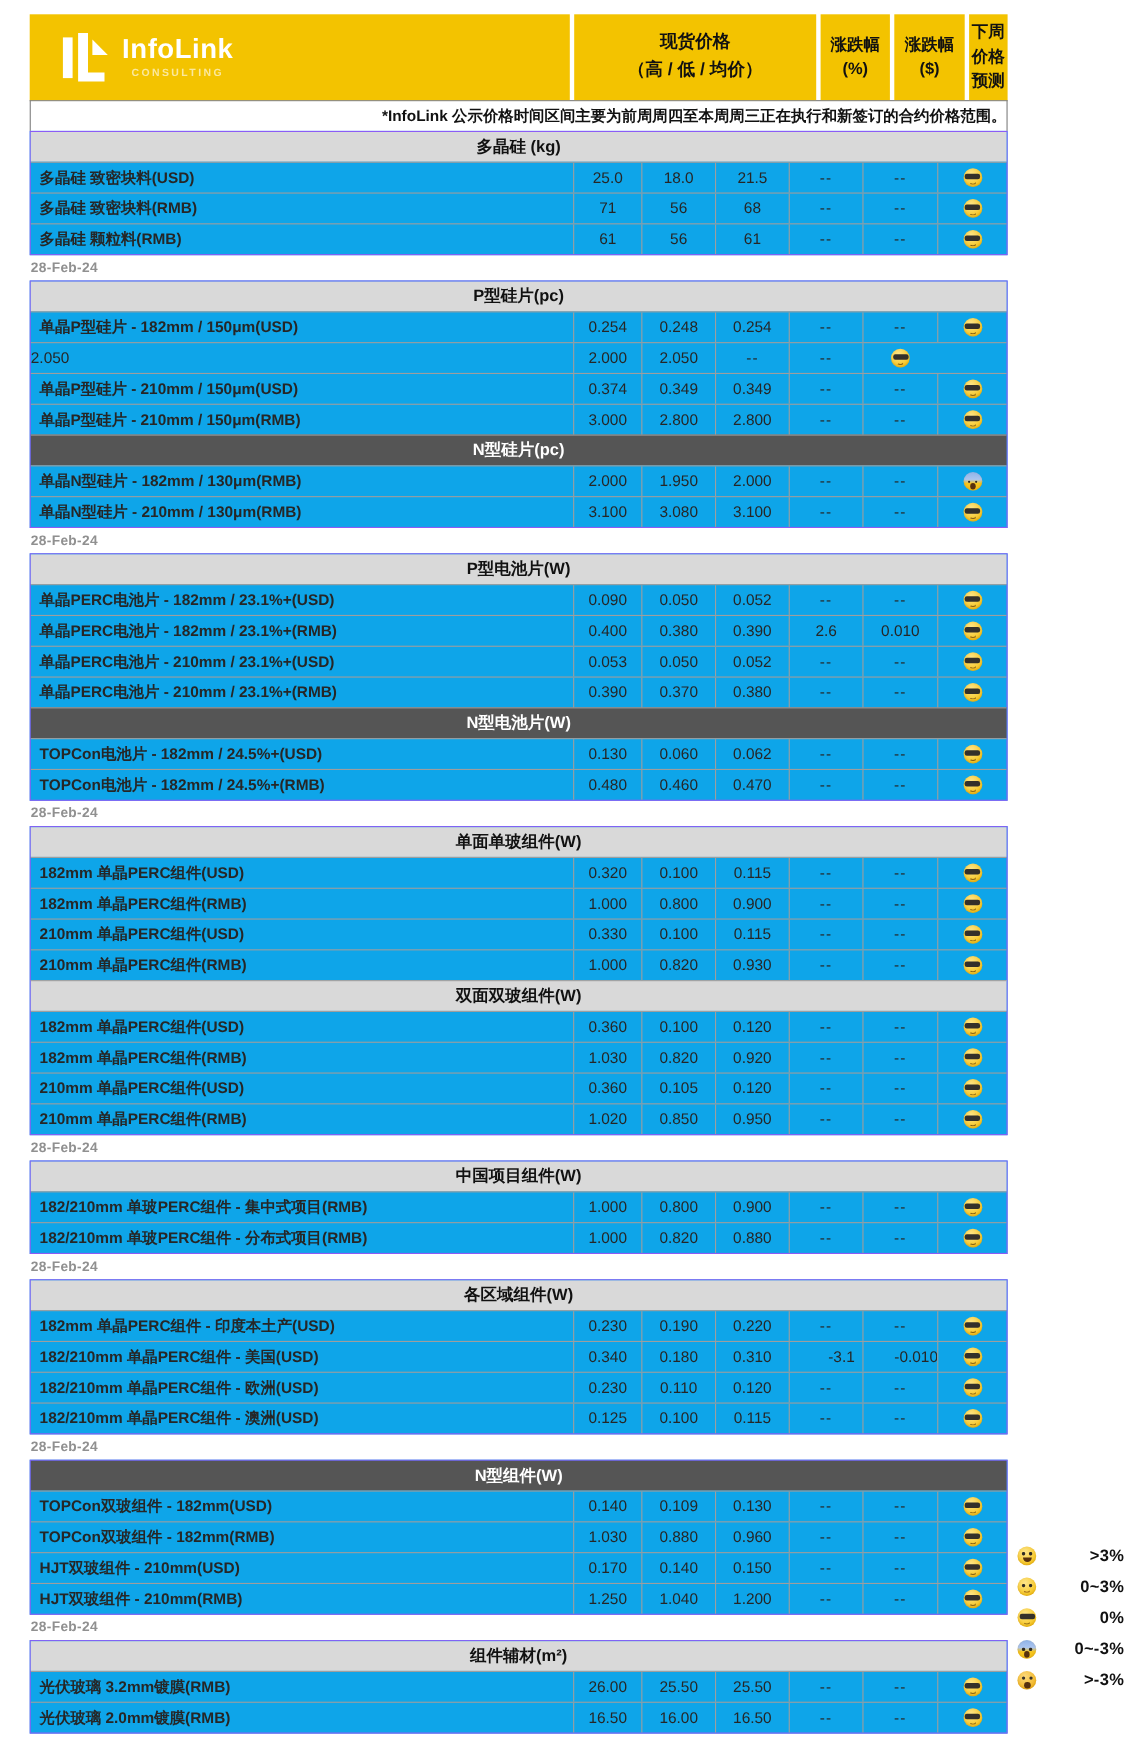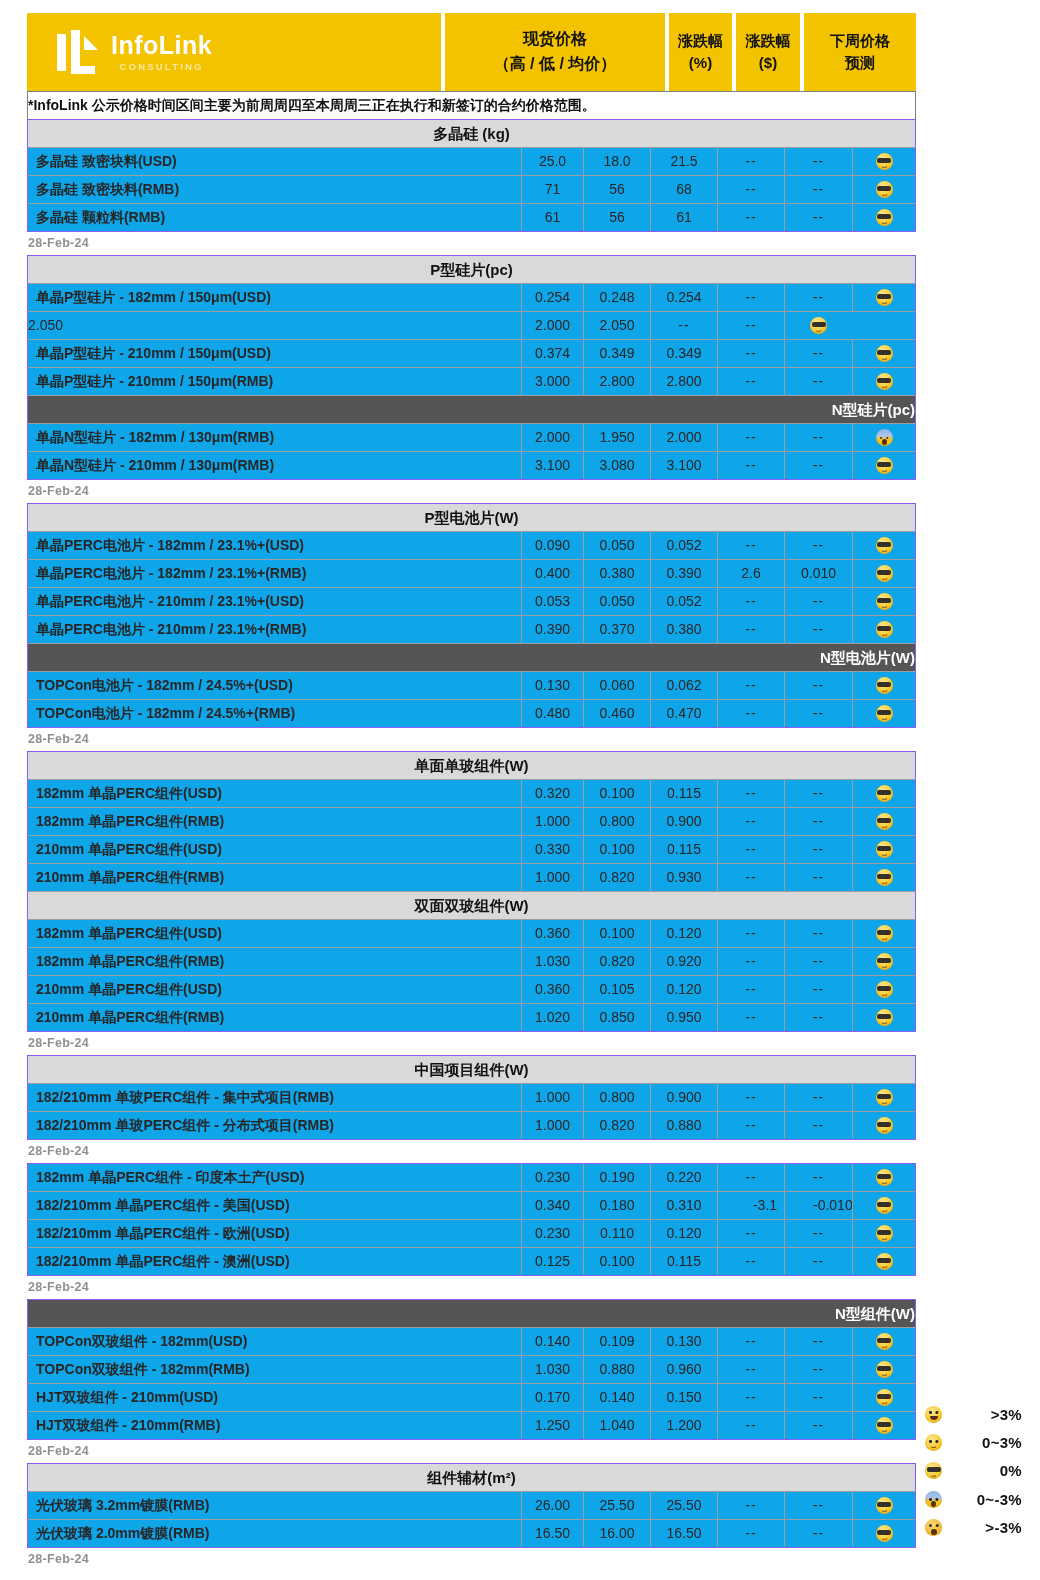--- a/index.html
+++ b/index.html
@@ -5,36 +5,36 @@
   html, body { margin:0; padding:0; width:1040px; height:1580px; background:#ffffff; position:relative;
                font-family:"Liberation Sans","DejaVu Sans",sans-serif; }
   .page { position:absolute; left:27px; top:13px; width:889px; }
 
   
   .head-strip { display:flex; gap:4px; height:78px; margin-bottom:0; }
   .hcell { background:#F3C300; color:#111; display:flex; flex-direction:column; justify-content:center;
            align-items:center; text-align:center; font-weight:bold; }
   .hcell .l1 { font-size:16px; line-height:1.55; }
   .hcell .l2 { font-size:15px; line-height:1.45; }
-  .logo-cell { width:414px; flex-direction:row; justify-content:flex-start; align-items:center; padding-left:30px; box-sizing:border-box; }
+  .logo-cell { width:491px; flex-direction:row; justify-content:flex-start; align-items:center; padding-left:30px; box-sizing:border-box; }
   .col-spot { width:220px; } .col-pct { width:63px; } .col-abs { width:64px; } .col-fc { flex:1; }
   .brand { color:#fff; font-size:25px; font-weight:bold; line-height:1.05; letter-spacing:0.5px; }
   .brand-sub { color:rgba(255,255,255,0.62); font-size:9.5px; font-weight:bold; letter-spacing:2.2px; margin-top:2px; }
   .logo-mark { margin-right:10px; }
 
   
-  .note { border:1px solid #7f7f7f; border-bottom:none; height:27px; line-height:27px; text-align:left;
+  .note { border:1px solid #7f7f7f; border-bottom:none; height:27px; line-height:27px; text-align:right;
           font-size:14px; font-weight:bold; color:#111; background:#fff; }
 
   
   .tbl { border:1px solid #8b5cf6; background:#0ea5e9; }
   .tbl > *:not(:first-child) { border-top:1px solid #9e9e9e; }
   .sec-header { height:27px; line-height:27px; text-align:center; font-size:15px; font-weight:bold;
                 background:#D9D9D9; color:#111; }
-  .sec-header.dark { background:#555555; color:#ffffff;text-align:right; }
+  .sec-header.dark { background:#555555; color:#ffffff; }
   .row { display:grid; grid-template-columns:493px 62px 67px 67px 67px 68px 1fr; height:27px; }
   .row > div { line-height:26px; font-size:14px; color:#262626; overflow:hidden; white-space:nowrap; }
   .row > div:not(:first-child) { border-left:1px solid #9e9e9e; text-align:center; }
   .cell-name { padding-left:8px; font-weight:bold; font-size:14px; }
   .cell-num { font-weight:normal; }
   .cell-dash { color:#3d3d3d; letter-spacing:1px; }
   .pos { color:#1F7A7A; } .neg { color:#D93025;padding-left:28px; }
   .cell-fc { display:flex; align-items:center; justify-content:center; }
   .date { font-size:12.5px; color:#909090; padding:4px 0 2px 1px; height:17px; font-weight:bold; letter-spacing:0.3px; }
 
@@ -399,20 +399,21 @@
           <div class="cell-num">0.880</div>
           <div class="cell-num cell-dash">--</div>
           <div class="cell-num cell-dash">--</div>
           <div class="cell-fc">
             <span class="emo cool"></span>
           </div>
         </div>
       </div>
       <div class="date">28-Feb-24</div>
       <div class="tbl">
+        <div class="sec-header">各区域组件(W)</div>
         <div class="row">
           <div class="cell-name">182mm 单晶PERC组件 - 印度本土产(USD)</div>
           <div class="cell-num">0.230</div>
           <div class="cell-num">0.190</div>
           <div class="cell-num">0.220</div>
           <div class="cell-num cell-dash">--</div>
           <div class="cell-num cell-dash">--</div>
           <div class="cell-fc">
             <span class="emo cool"></span>
           </div>

